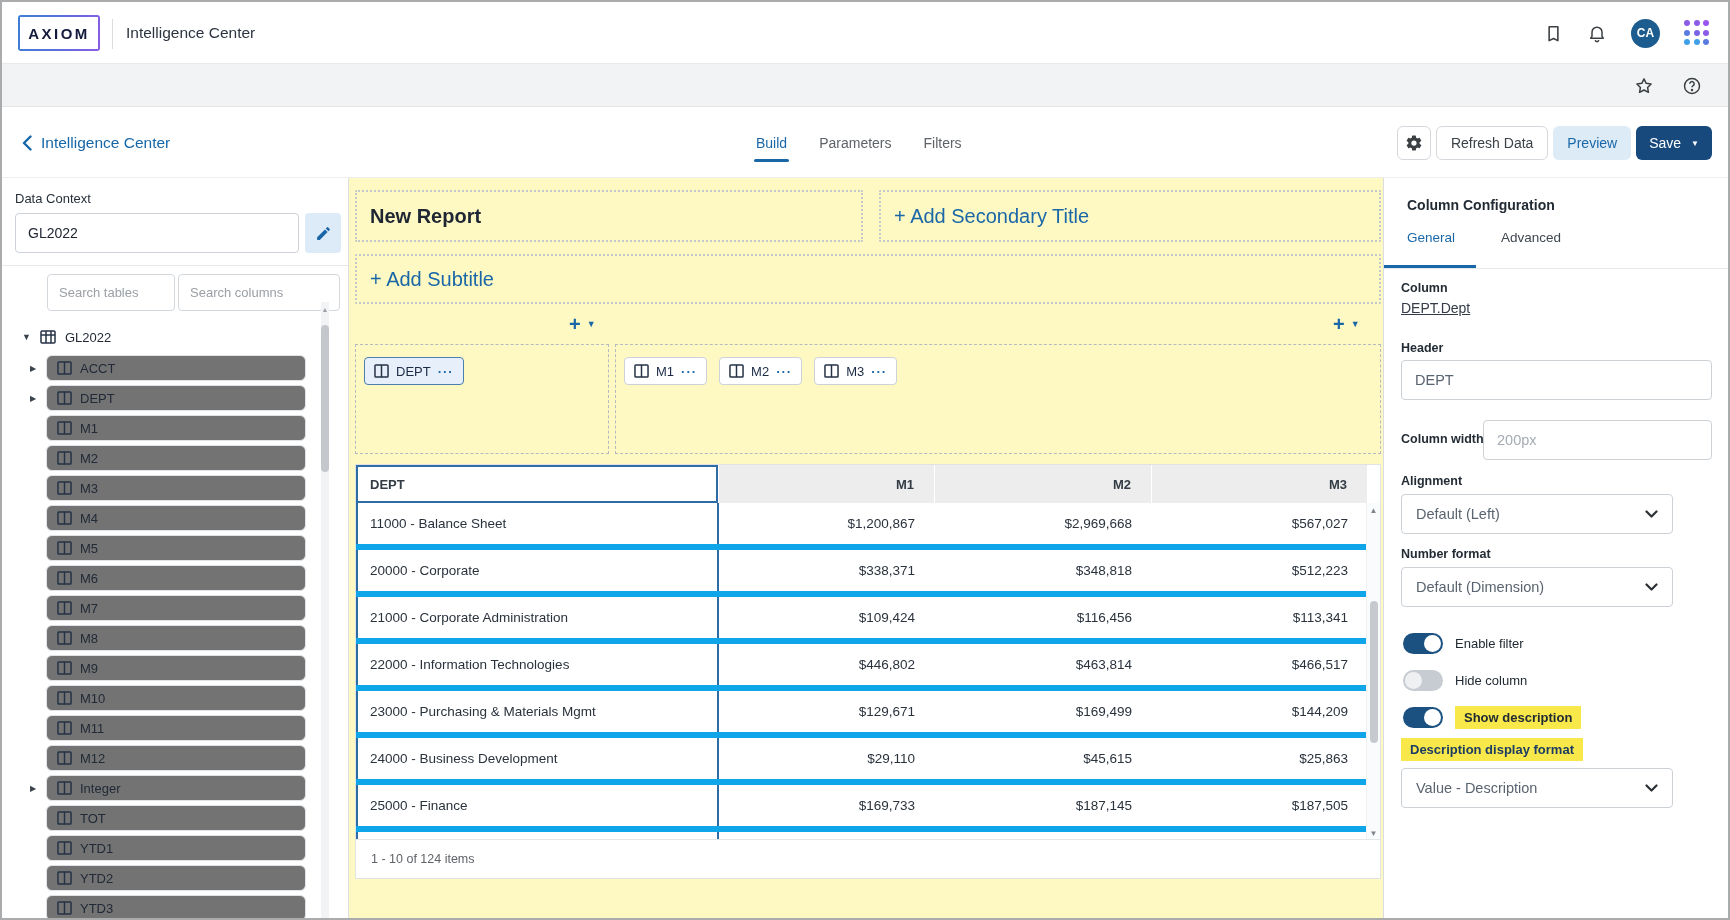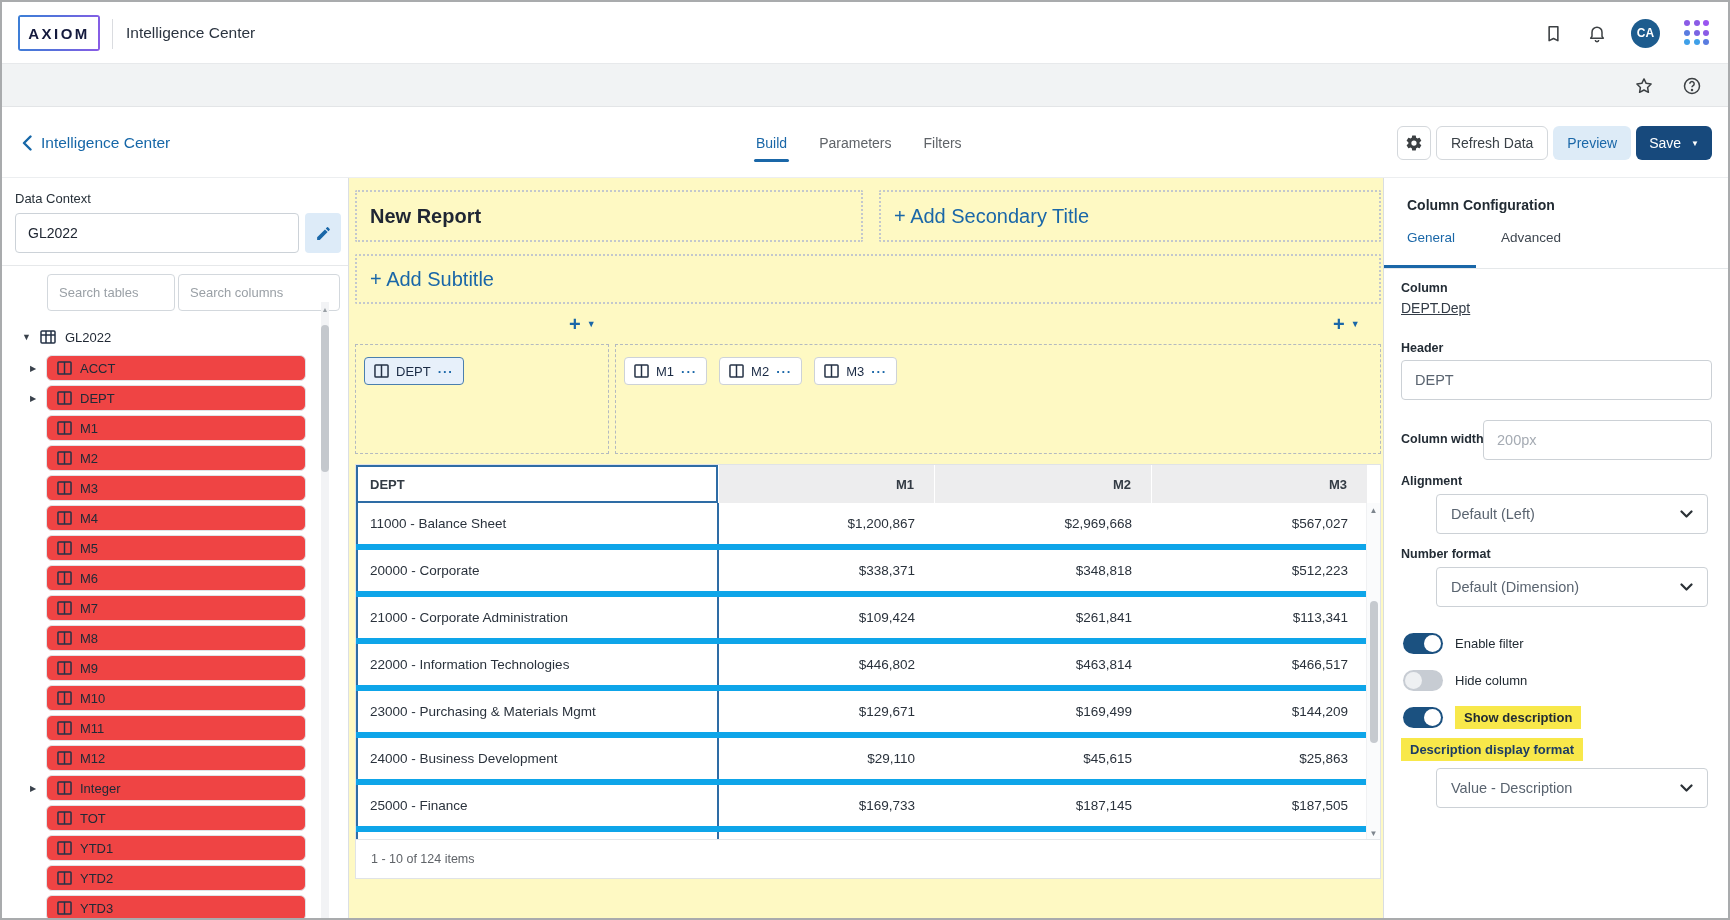--- a/index.html
+++ b/index.html
@@ -58,21 +58,21 @@
                   font-size:13px; color:#202733; font-family:inherit; }
   .search-input::placeholder { color:#9aa0a6; }
   .search-tables { left:13px; width:128px;margin-left:32px; }
   .search-columns { left:176px; width:162px; }
   .tree { position:absolute; left:0; top:147px; right:0; bottom:0; overflow:hidden; }
   .tree-root { display:flex; align-items:center; height:24px; margin-bottom:6px; padding-left:20px; gap:9px;
                font-size:13px; font-weight:500; color:#1f2733; cursor:pointer; }
   .root-caret { font-size:9px; color:#39414b; }
   .tree-row { position:relative; display:flex; align-items:center; height:26px; margin-bottom:4px; padding-left:44px; }
   .tree-caret { position:absolute; left:28px; font-size:8px; color:#39414b; cursor:pointer; }
-  .pill { flex:1; margin-right:42px; height:26px; border:1px solid #dfe3e8; background:#ef4444; border-radius:6px;
+  .pill { flex:1; margin-right:42px; height:26px; border:1px solid #dfe3e8; background:#737373; border-radius:6px;
           display:flex; align-items:center; gap:8px; padding:0 10px; cursor:pointer; }
   .pill-lbl { font-size:13px; color:#212a36; }
   .colicon { display:flex; color:#253246; }
   .sb-scroll-track { position:absolute; left:319px; top:124px; width:8px; bottom:0; background:#f2f3f5; }
   .sb-scroll-up { position:absolute; left:319px; top:128px; width:8px; text-align:center; font-size:7px; color:#9aa0a6; }
   .sb-scroll-thumb { position:absolute; left:319px; top:147px; width:8px; height:147px; background:#c4c8cd; border-radius:4px; cursor:grab; }
 
   
   .canvas { position:absolute; left:347px; top:176px; bottom:0; width:1038px; background:#fef9c3; }
   .dotted-box { position:absolute; border:2px dotted #c3c8cd; border-radius:2px; display:flex; align-items:center; padding:0 13px; cursor:text; }
@@ -121,21 +121,21 @@
   .cfg-tab.active { color:#1a67a8; font-weight:500; }
   .cfg-tab-underline { position:absolute; left:0; top:87px; width:92px; height:3px; background:#1a67a8; }
   .cfg-tabs-divider { position:absolute; left:0; top:90px; width:100%; height:1px; background:#e5e8ea; }
   .cfg-label { position:absolute; left:17px; font-size:12.5px; font-weight:700; color:#232c35; }
   .cfg-value { position:absolute; left:17px; font-size:14px; color:#333c47; }
   .cfg-input { position:absolute; height:40px; border:1px solid #ccd1d6; border-radius:4px; padding:0 13px;
                font-size:14.5px; color:#5a6470; font-family:inherit; background:#fff; }
   .cfg-input::placeholder { color:#a5abb3; }
   .cfg-select { position:absolute; left:17px; width:272px; height:40px; border:1px solid #ccd1d6; border-radius:4px;
                 display:flex; align-items:center; justify-content:space-between; padding:0 14px; font-size:14.5px; color:#5a6470;
-                background:#fff; cursor:pointer;margin-left:35px; }
+                background:#fff; cursor:pointer; }
   .toggle-row { position:absolute; left:19px; display:flex; align-items:center; gap:12px; }
   .toggle { width:40px; height:21px; border-radius:11px; position:relative; cursor:pointer; flex:0 0 auto; }
   .toggle.on { background:#1b5180; }
   .toggle.off { background:#c7ccd3; }
   .toggle .knob { position:absolute; top:2px; width:17px; height:17px; border-radius:50%; background:#fff; }
   .toggle.on .knob { right:2px; }
   .toggle.off .knob { left:2px; background:#eef0f2; }
   .toggle-lbl { font-size:13px; font-weight:500; color:#222b33; }
   .hl { background:#f8e84a; padding:4px 9px; font-weight:700; }
   .hl-dark { color:#1d3c63; }
@@ -557,21 +557,21 @@
           </div>
           <div class="tr">
             <div class="td first">20000 - Corporate</div>
             <div class="td num">$338,371</div>
             <div class="td num">$348,818</div>
             <div class="td num">$512,223</div>
           </div>
           <div class="tr">
             <div class="td first">21000 - Corporate Administration</div>
             <div class="td num">$109,424</div>
-            <div class="td num">$261,841</div>
+            <div class="td num">$116,456</div>
             <div class="td num">$113,341</div>
           </div>
           <div class="tr">
             <div class="td first">22000 - Information Technologies</div>
             <div class="td num">$446,802</div>
             <div class="td num">$463,814</div>
             <div class="td num">$466,517</div>
           </div>
           <div class="tr">
             <div class="td first">23000 - Purchasing &amp; Materials Mgmt</div>

